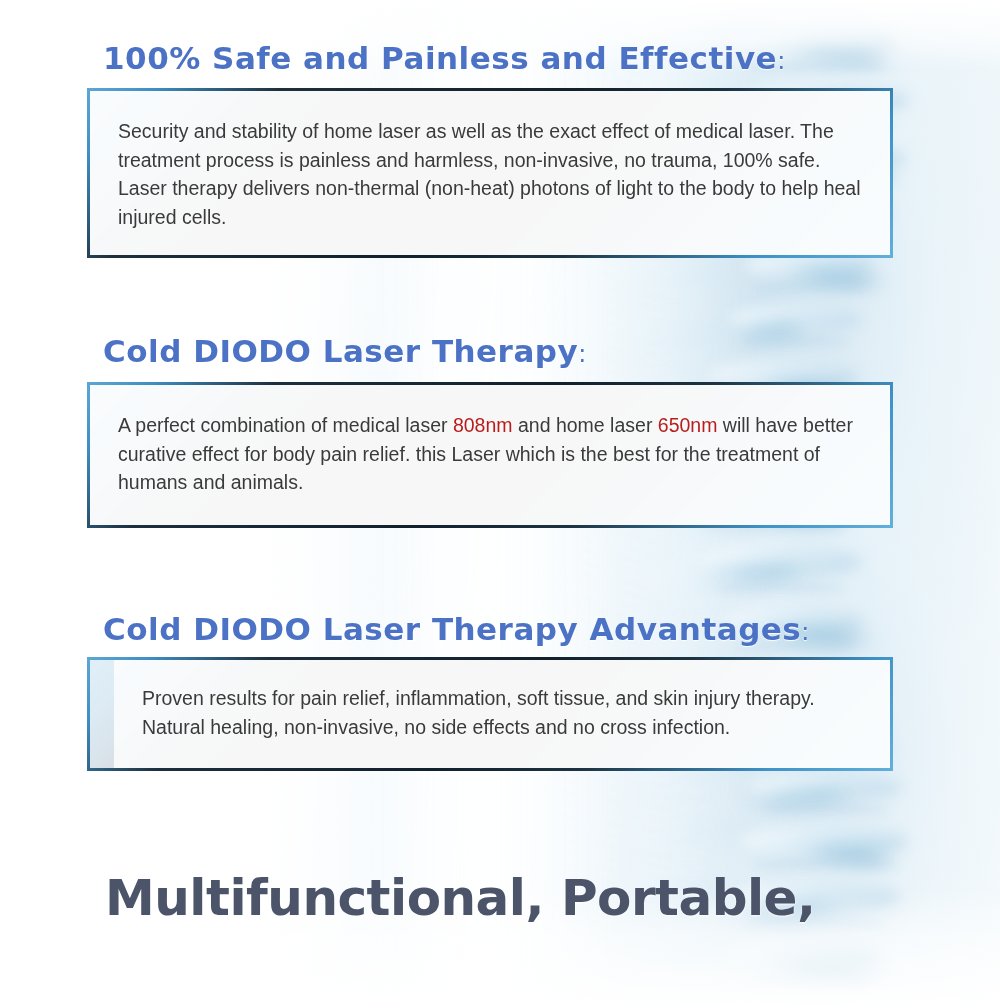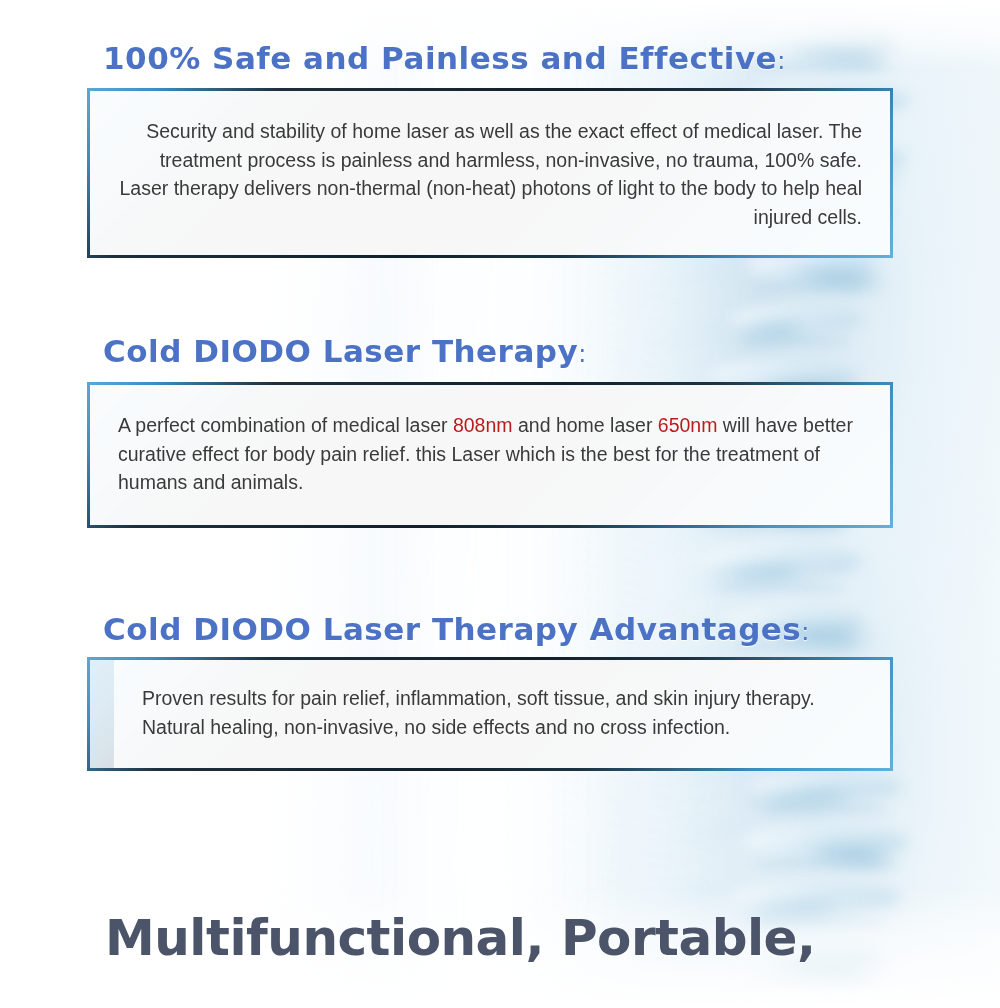--- a/index.html
+++ b/index.html
@@ -153,21 +153,20 @@
     left: 105px;
     top: 862px;
     font-family: "DejaVu Sans", sans-serif;
     font-weight: bold;
     font-size: 50px;
     line-height: 72px;
     letter-spacing: -0.5px;
     color: #4b5468;
     text-shadow: 0 1px 2px rgba(255,255,255,0.9);
     white-space: nowrap;
-    margin-top: 40px;
   }
   #headline .hl-accent { color: #f87c0f; }
   #headline .hl-dot { color: #4b5468; }
   .hl-line { display: block; }
 </style>
 </head>
 <body>
 
 <div id="bg-layer">
   <div id="bg-wash"></div>
@@ -250,21 +249,21 @@
   <div id="bg-botwhite"></div>
 </div>
 
 <div id="content">
 
   <div class="section">
     <div class="heading" style="top:40px;">
       <span>100% Safe and Painless and Effective</span><span class="colon">:</span>
     </div>
     <div class="panel" style="top:88px; height:170px;">
-      <div class="panel-inner" style="padding:26px 28px 0 28px;text-align:right;">
+      <div class="panel-inner" style="padding:26px 28px 0 28px;">
         <p class="panel-text">Security and stability of home laser as well as the exact effect of medical laser. The treatment process is painless and harmless, non-invasive, no trauma, 100% safe. Laser therapy delivers non-thermal (non-heat) photons of light to the body to help heal injured cells.</p>
       </div>
     </div>
   </div>
 
   <div class="section">
     <div class="heading" style="top:333px;">
       <span>Cold DIODO Laser Therapy</span><span class="colon">:</span>
     </div>
     <div class="panel" style="top:382px; height:146px;">

